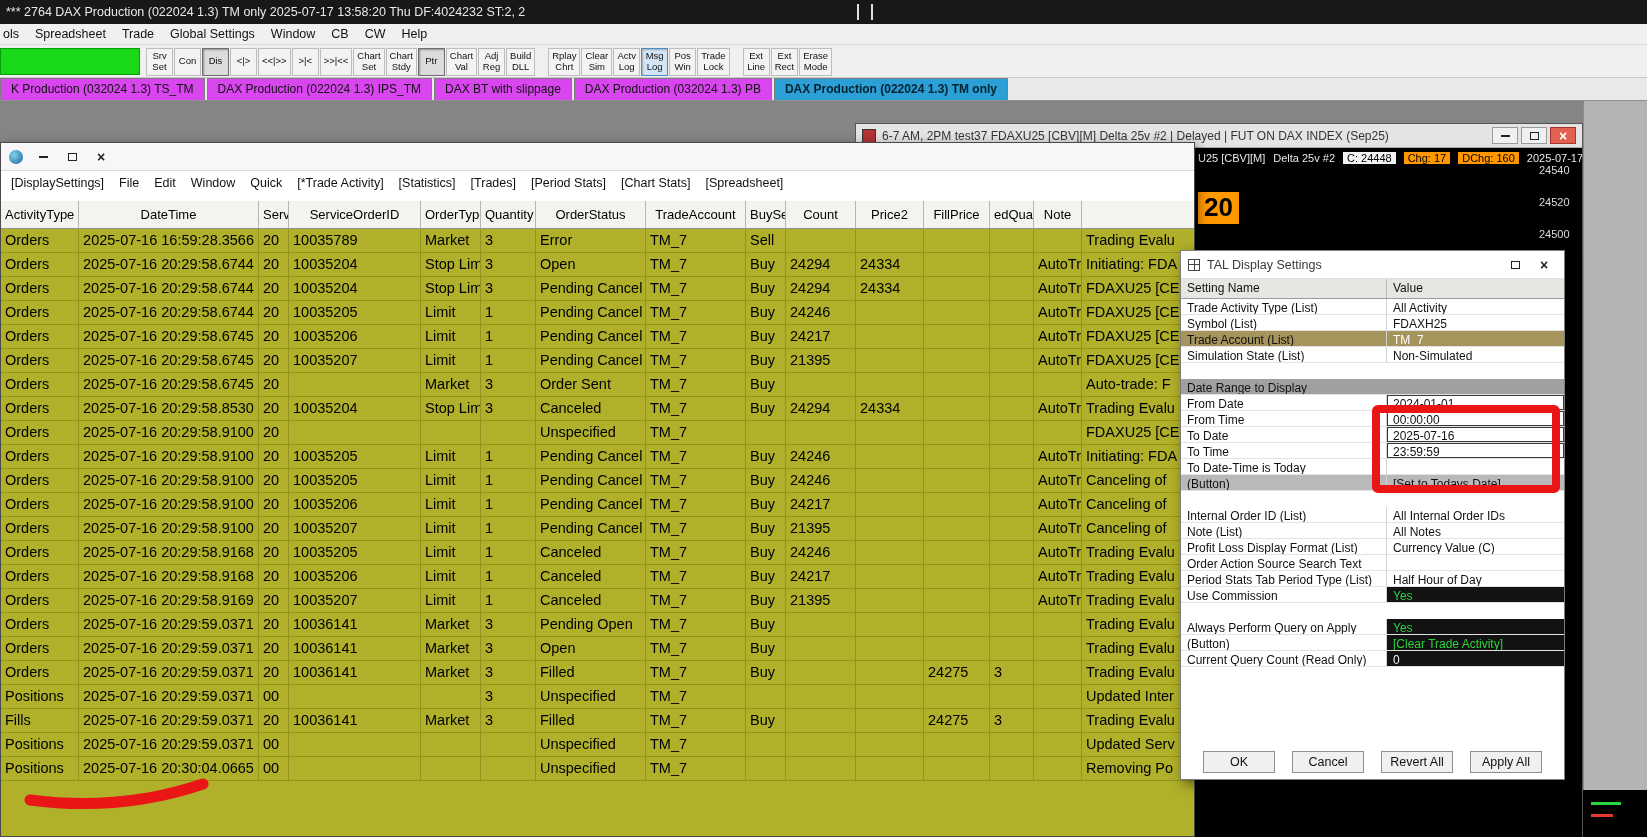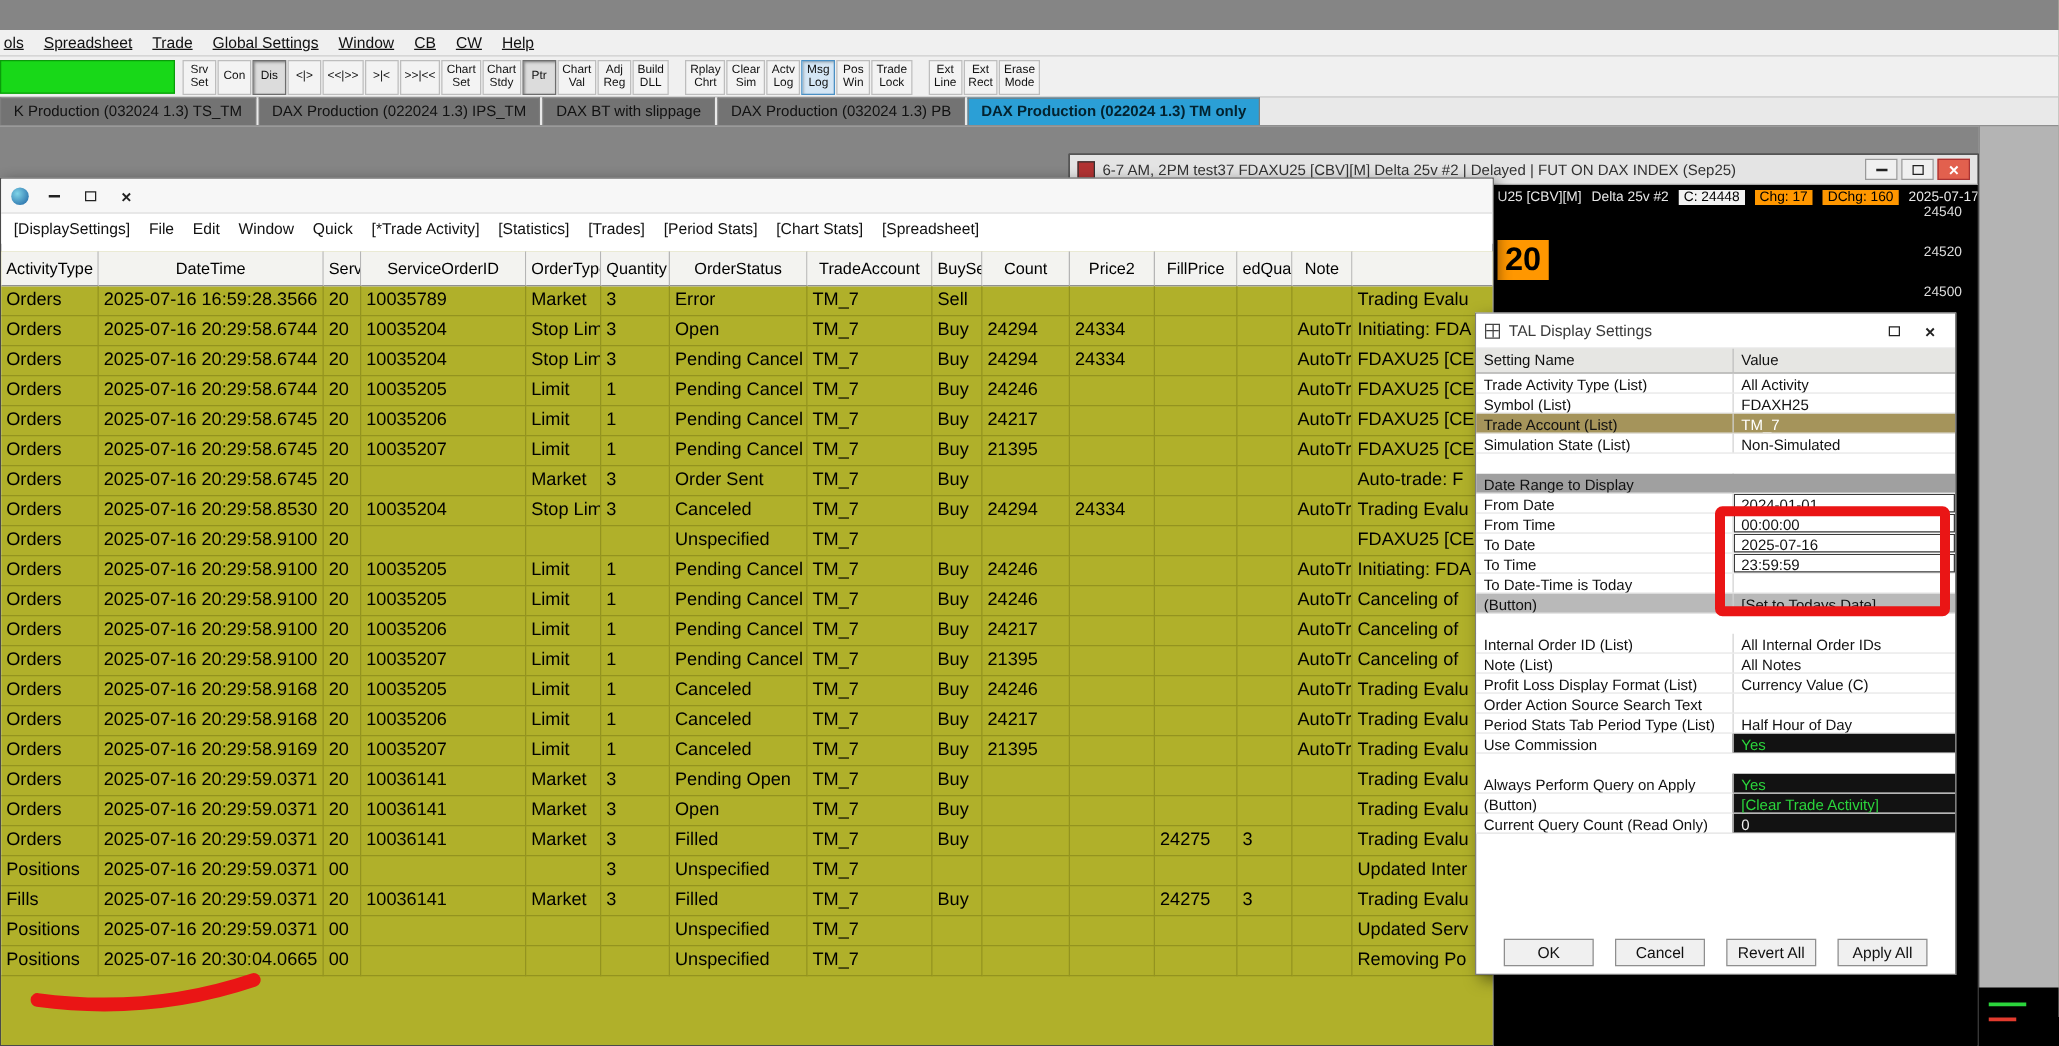--- a/index.html
+++ b/index.html
@@ -8,39 +8,39 @@
         --olive:#b0b02a;--grid:#93931f;--accent:#2b9fd6;--red:#ea1515;--greenbox:#18d818;
         --orange:#ff9700;--posgreen:#2bd53c;}
 
   
   .os-titlebar{position:absolute;left:0;top:0;width:1647px;height:24px;background:#181818;color:#e9e9e9;
     font-size:12.5px;line-height:24px;padding-left:6px;box-sizing:border-box;white-space:nowrap;}
   .tb-sep{position:absolute;top:4px;width:2px;height:16px;background:#e0e0e0;}
 
   
   .menubar{position:absolute;left:0;top:24px;width:1647px;height:21px;background:#f0f0f0;border-bottom:1px solid #d6d6d6;
-    display:flex;align-items:center;gap:16px;padding-left:3px;box-sizing:border-box;font-size:12.5px;color:#111;text-decoration:underline;}
+    display:flex;align-items:center;gap:16px;padding-left:3px;box-sizing:border-box;font-size:12.5px;color:#111;}
   .menu-item{white-space:nowrap;}
 
   
   .toolbar{position:absolute;left:0;top:45px;width:1647px;height:33px;background:#f0f0f0;border-bottom:1px solid #c9c9c9;box-sizing:border-box;}
   .green-box{position:absolute;left:0;top:3px;width:140px;height:27px;background:var(--greenbox);border:1px solid #0a9c0a;box-sizing:border-box;}
   #toolbar-buttons{position:absolute;left:146px;top:2px;display:flex;align-items:center;height:29px;}
   .tb-btn{display:flex;flex-direction:column;justify-content:center;align-items:center;height:28px;min-width:27px;
     padding:0 3px;margin-right:1px;background:#f3f3f3;border:1px solid #bdbdbd;box-sizing:border-box;
     font-size:9.5px;line-height:1.1;color:#111;cursor:default;}
   .tb-btn span{display:block;text-align:center;white-space:nowrap;}
   .tb-pressed{background:#dcdcdc;border:1px solid #6e6e6e;box-shadow:inset 1px 1px 2px rgba(0,0,0,.35);}
   .tb-active{background:#d4e6f5;border:1px solid #4a90c4;box-shadow:inset 1px 1px 2px rgba(0,0,0,.25);}
   .tb-gap{display:inline-block;width:12px;height:1px;}
 
   
   .tabbar{position:absolute;left:0;top:78px;width:1647px;height:23px;background:#e9e9e9;border-bottom:1px solid #8f8f8f;
     display:flex;align-items:flex-end;box-sizing:border-box;}
-  .tab{height:21px;line-height:21px;padding:0 10px;border:1px solid #7e7e7e;border-bottom:none;background:#737373;
+  .tab{height:21px;line-height:21px;padding:0 10px;border:1px solid #7e7e7e;border-bottom:none;background:#d946ef;
     font-size:12px;color:#111;margin-right:2px;white-space:nowrap;}
   .tab.sel{background:var(--accent);color:#03222f;font-weight:bold;}
 
   
   .chart-window{position:absolute;left:855px;top:123px;width:728px;height:714px;background:#000;border:1px solid #555;
     box-sizing:border-box;z-index:10;}
   .chart-titlebar{height:24px;background:#e4e4e4;display:flex;align-items:center;padding:0 6px;gap:6px;
     border-bottom:1px solid #aaa;box-sizing:border-box;font-size:12px;color:#333;}
   .chart-title{flex:1;white-space:nowrap;overflow:hidden;}
   .chart-win-icon{width:12px;height:12px;background:#b23333;border:1px solid #333;flex:0 0 auto;}
@@ -118,20 +118,25 @@
   
   .anno-box{position:absolute;left:1372px;top:405px;width:188px;height:88px;border:8px solid var(--red);
     border-radius:6px;box-sizing:border-box;z-index:50;}
   .anno-swoosh{position:absolute;left:20px;top:772px;z-index:50;}
 </style>
 </head>
 <body>
 
 <div id="root" style="--accent: #2b9fd6; --olive: #b0b02a; --red: #ea1515; --greenbox: #18d818; --orange: #ff9700; --posgreen: #2bd53c;">
 
+  <div class="os-titlebar">
+    <span>*** 2764 DAX Production (022024 1.3) TM only 2025-07-17  13:58:20 Thu DF:4024232  ST:2, 2</span>
+    <span class="tb-sep" style="left:857px;"></span>
+    <span class="tb-sep" style="left:871px;"></span>
+  </div>
 
   <div class="menubar" id="menubar">
       <span class="menu-item">ols</span>
       <span class="menu-item">Spreadsheet</span>
       <span class="menu-item">Trade</span>
       <span class="menu-item">Global Settings</span>
       <span class="menu-item">Window</span>
       <span class="menu-item">CB</span>
       <span class="menu-item">CW</span>
       <span class="menu-item">Help</span>
@@ -316,21 +321,21 @@
           <div class="tcell" style="width: 70px;">Count</div>
           <div class="tcell" style="width: 68px;">Price2</div>
           <div class="tcell" style="width: 66px;">FillPrice</div>
           <div class="tcell" style="width: 44px;">edQuan</div>
           <div class="tcell" style="width: 48px;">Note</div>
           <div class="tcell" style="width: 116px;"></div>
         </div>
       <div id="tal-tbody">
           <div class="trow">
             <div class="tcell" style="width: 78px;">Orders</div>
-            <div class="tcell" style="width: 180px;">2025-07-16 16:59:28.3566</div>
+            <div class="tcell" style="width: 180px; text-align: right;">2025-07-16 16:59:28.3566</div>
             <div class="tcell" style="width: 30px;">20</div>
             <div class="tcell" style="width: 132px;">10035789</div>
             <div class="tcell" style="width: 60px;">Market</div>
             <div class="tcell" style="width: 55px;">3</div>
             <div class="tcell" style="width: 110px;">Error</div>
             <div class="tcell" style="width: 100px;">TM_7</div>
             <div class="tcell" style="width: 40px;">Sell</div>
             <div class="tcell" style="width: 70px;"></div>
             <div class="tcell" style="width: 68px;"></div>
             <div class="tcell" style="width: 66px;"></div>

